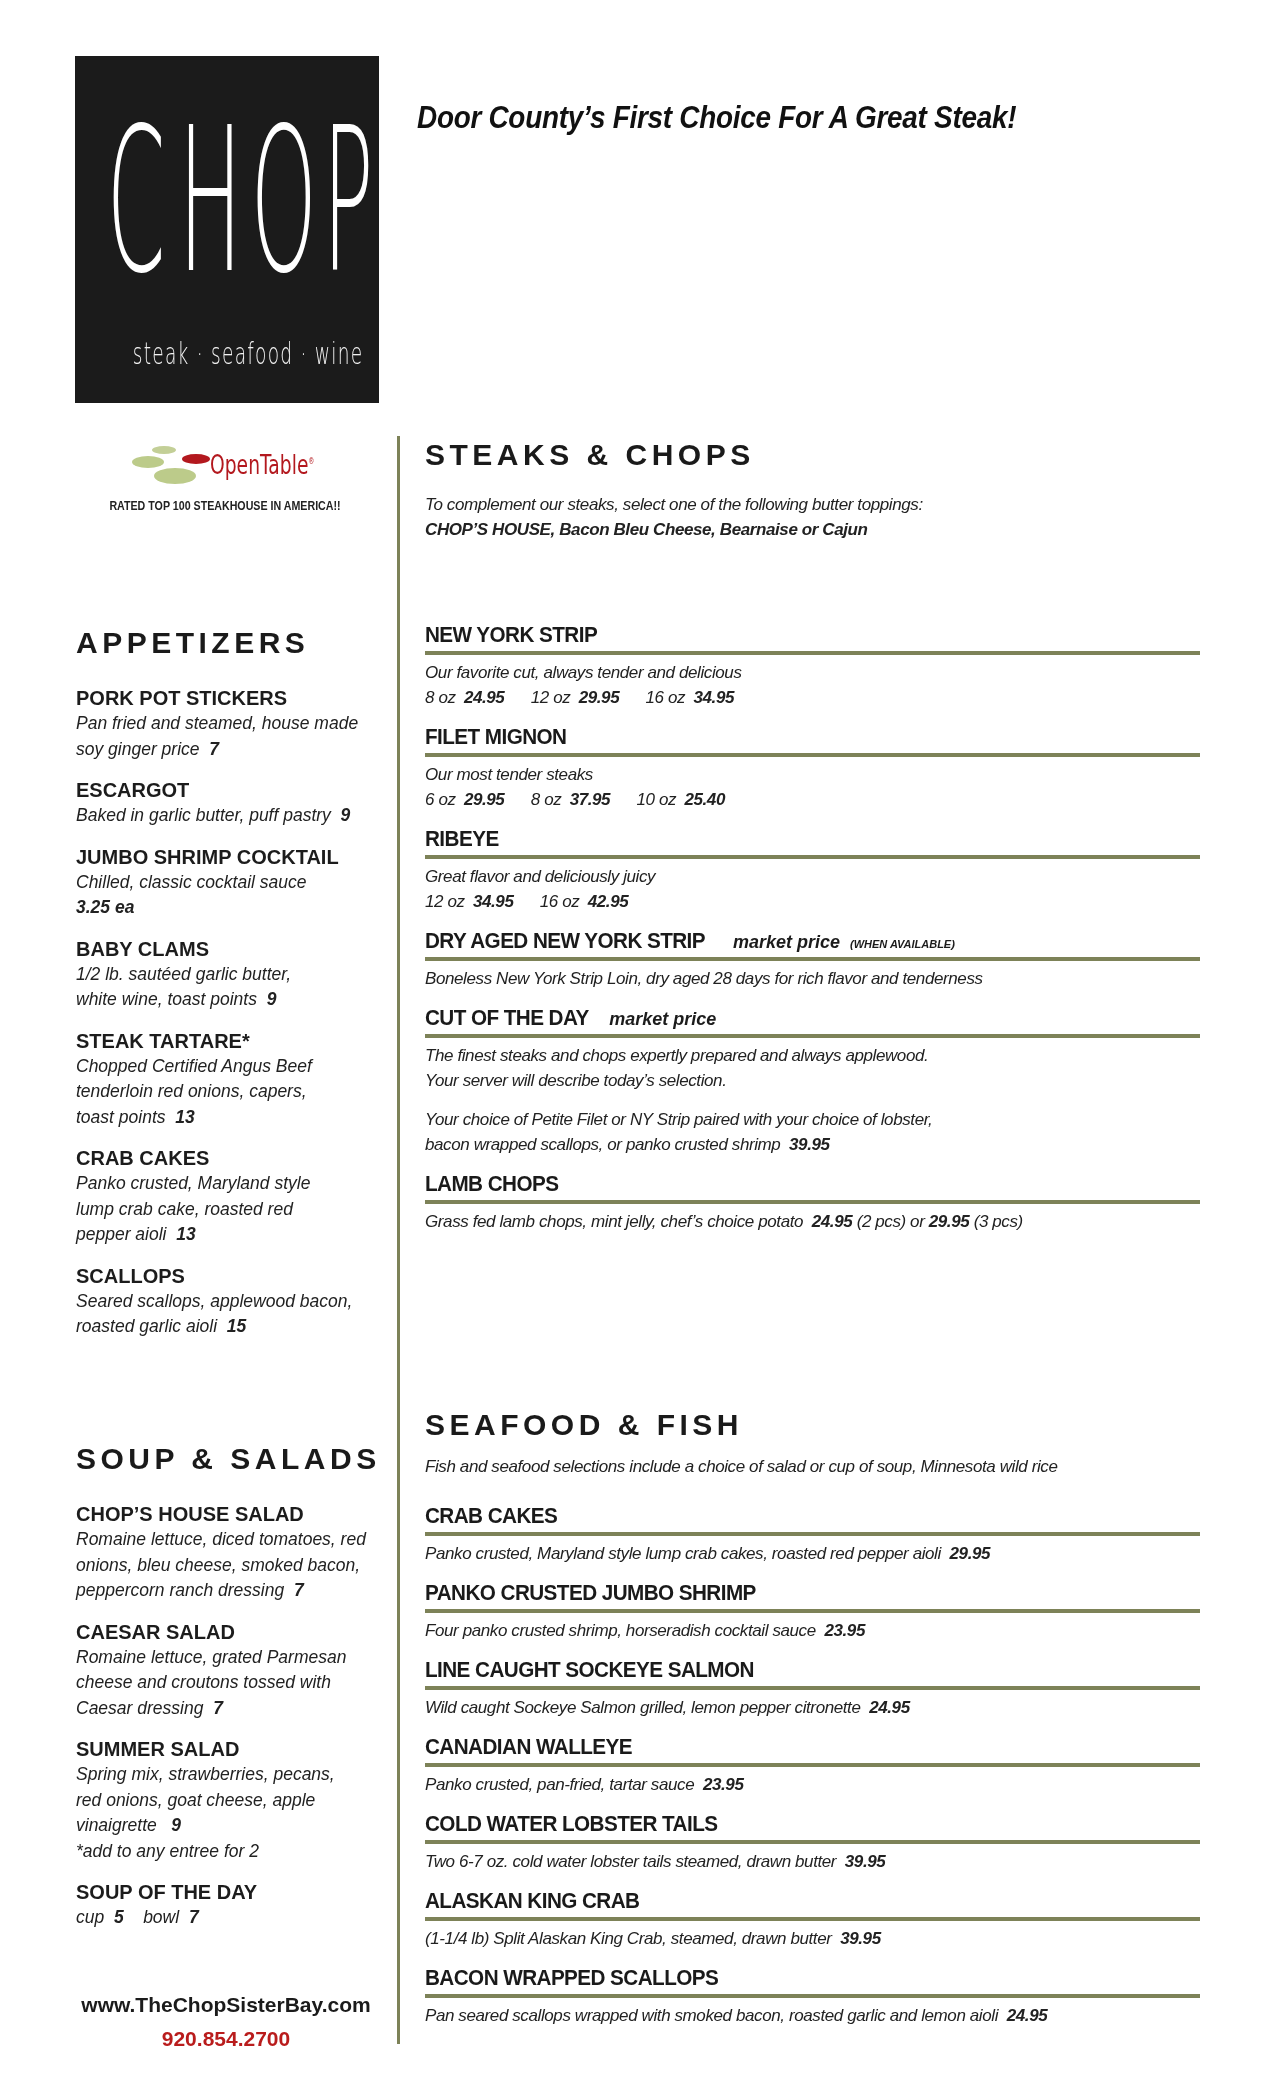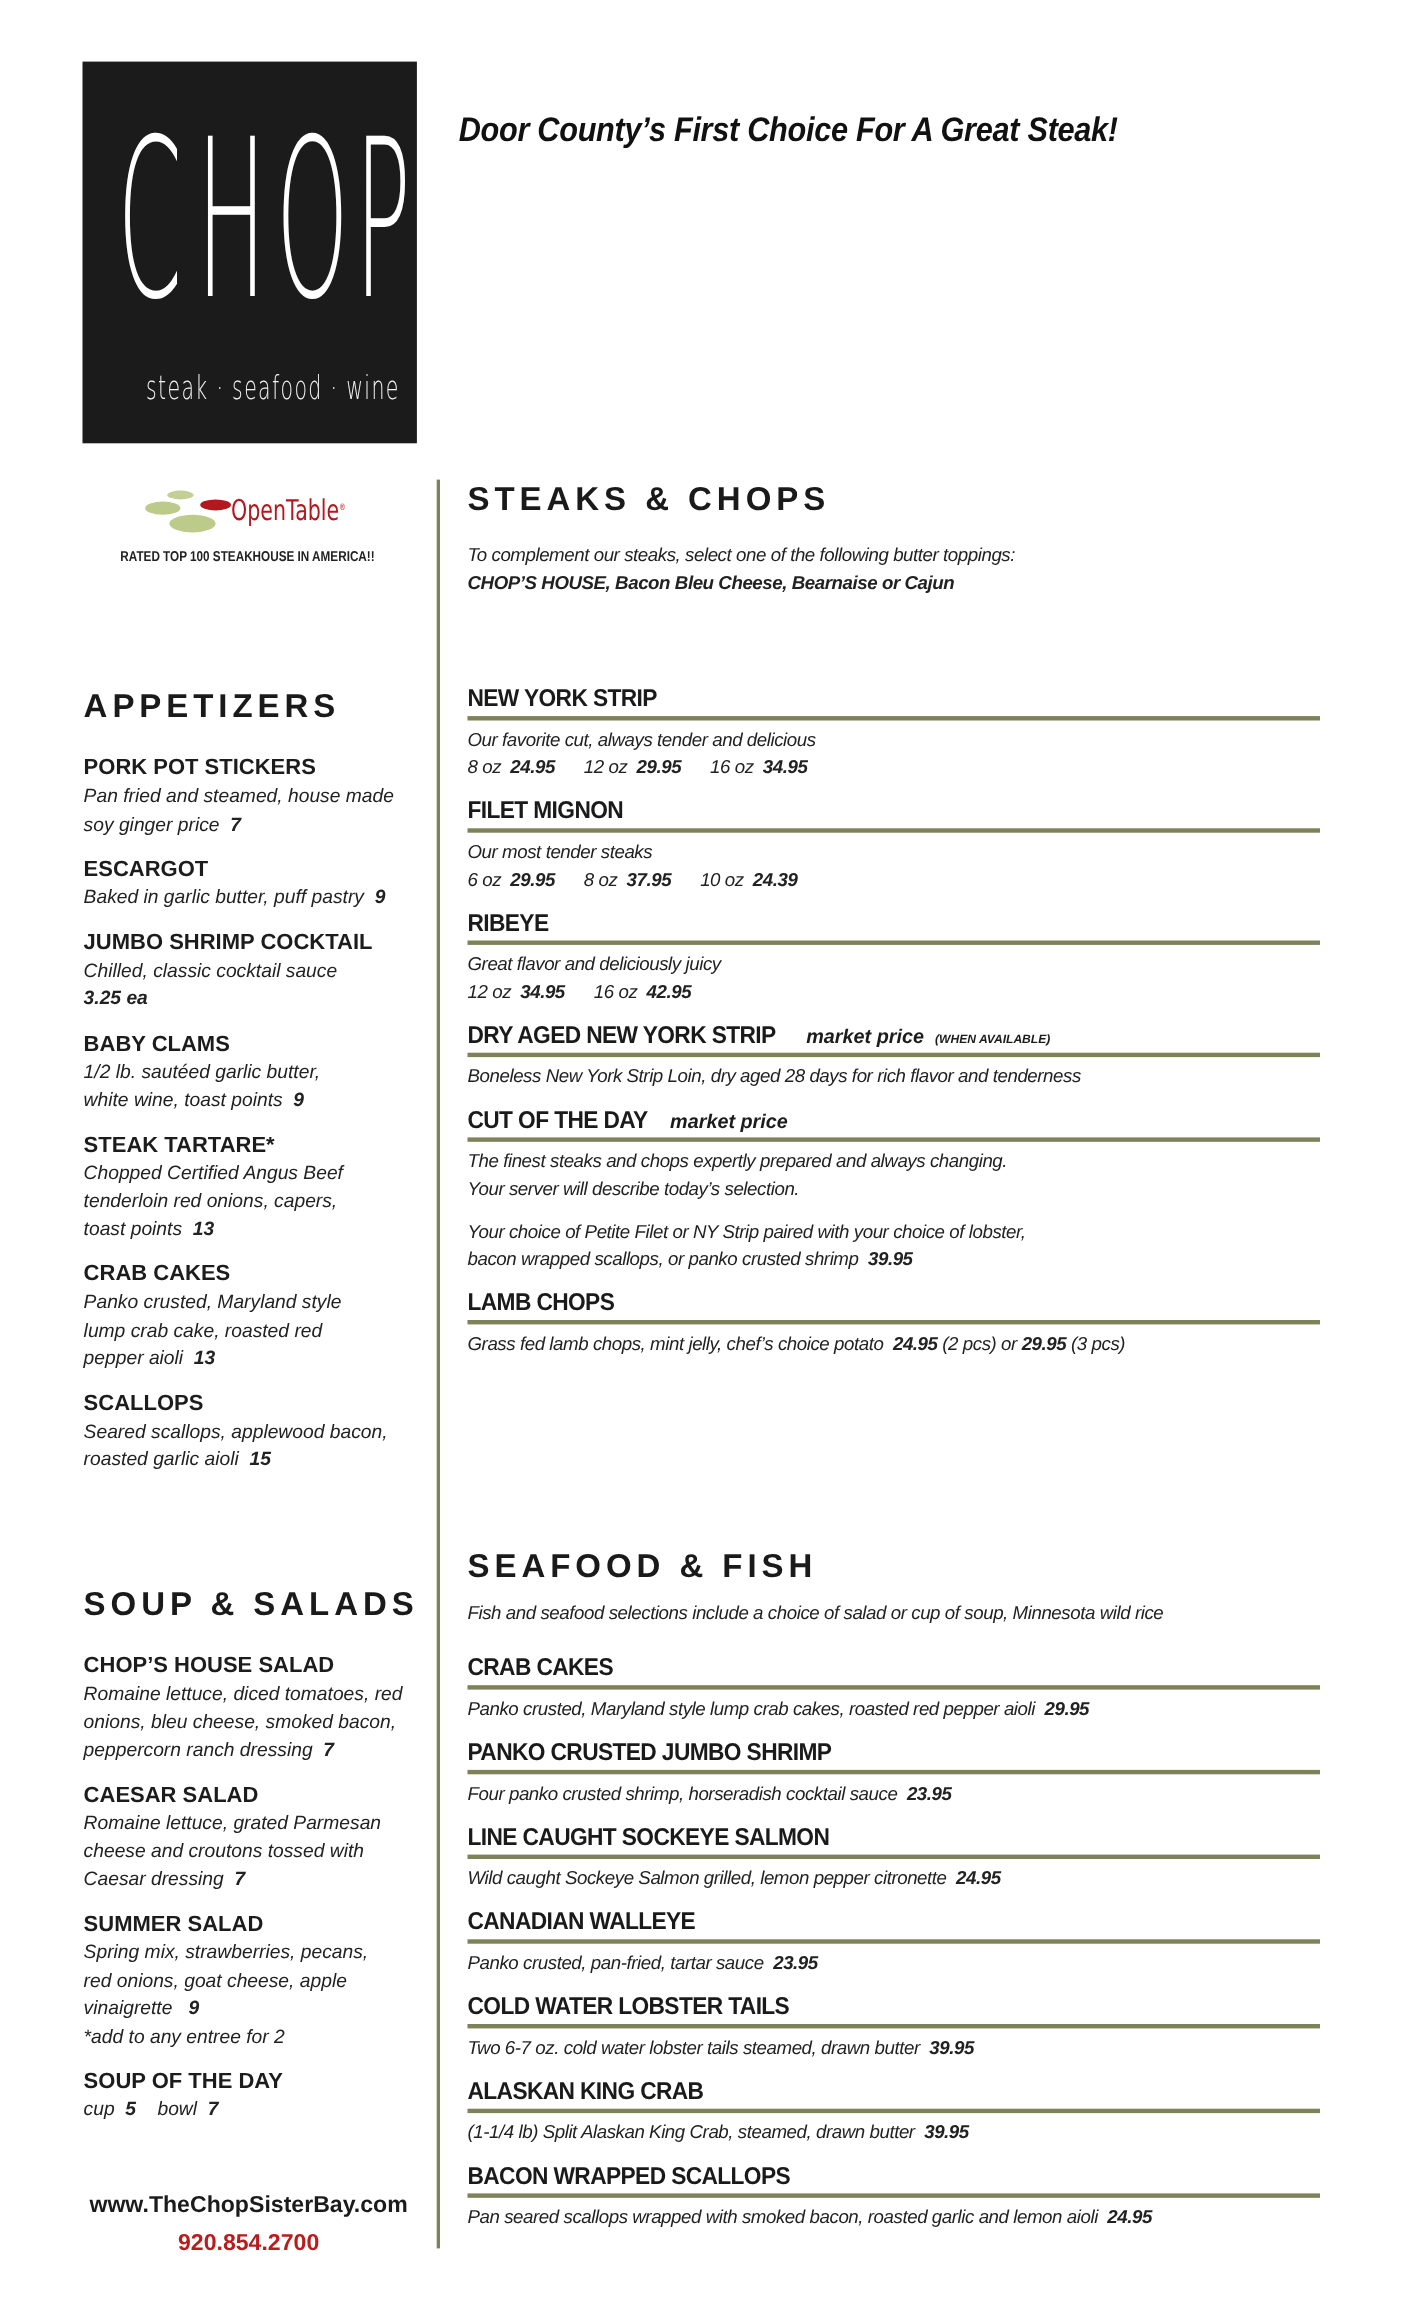--- a/index.html
+++ b/index.html
@@ -165,21 +165,21 @@
     </div>
   </div>
   <div class="r-item">
     <div class="r-head">
         <span class="r-name">FILET MIGNON</span>
       </div>
     <div class="r-desc">Our most tender steaks</div>
     <div class="r-desc sizes">
       <span class="grp"><span class="sz">6 oz</span> <span class="price">29.95</span></span>
       <span class="grp"><span class="sz">8 oz</span> <span class="price">37.95</span></span>
-      <span class="grp"><span class="sz">10 oz</span> <span class="price">24.39</span></span>
+      <span class="grp"><span class="sz">10 oz</span> <span class="price">25.40</span></span>
     </div>
   </div>
   <div class="r-item">
     <div class="r-head">
         <span class="r-name">RIBEYE</span>
       </div>
     <div class="r-desc">Great flavor and deliciously juicy</div>
     <div class="r-desc sizes">
       <span class="grp"><span class="sz">12 oz</span> <span class="price">34.95</span></span>
       <span class="grp"><span class="sz">16 oz</span> <span class="price">42.95</span></span>
@@ -191,21 +191,21 @@
       <span class="r-mp">market price</span>
       <span class="r-wa">(WHEN AVAILABLE)</span>
     </div>
     <div class="r-desc">Boneless New York Strip Loin, dry aged 28 days for rich flavor and tenderness</div>
   </div>
   <div class="r-item">
     <div class="r-head">
       <span class="r-name">CUT OF THE DAY</span>
       <span class="r-mp">market price</span>
     </div>
-    <div class="r-desc">The finest steaks and chops expertly prepared and always changing.</div>
+    <div class="r-desc">The finest steaks and chops expertly prepared and always applewood.</div>
     <div class="r-desc">Your server will describe today’s selection.</div>
   </div>
   <div class="r-item">
     <div class="r-desc">Your choice of Petite Filet or NY Strip paired with your choice of lobster,</div>
     <div class="r-desc"><span>bacon wrapped scallops, or panko crusted shrimp</span>&nbsp; <span class="price">39.95</span></div>
   </div>
   <div class="r-item">
     <div class="r-head">
         <span class="r-name">LAMB CHOPS</span>
       </div>

